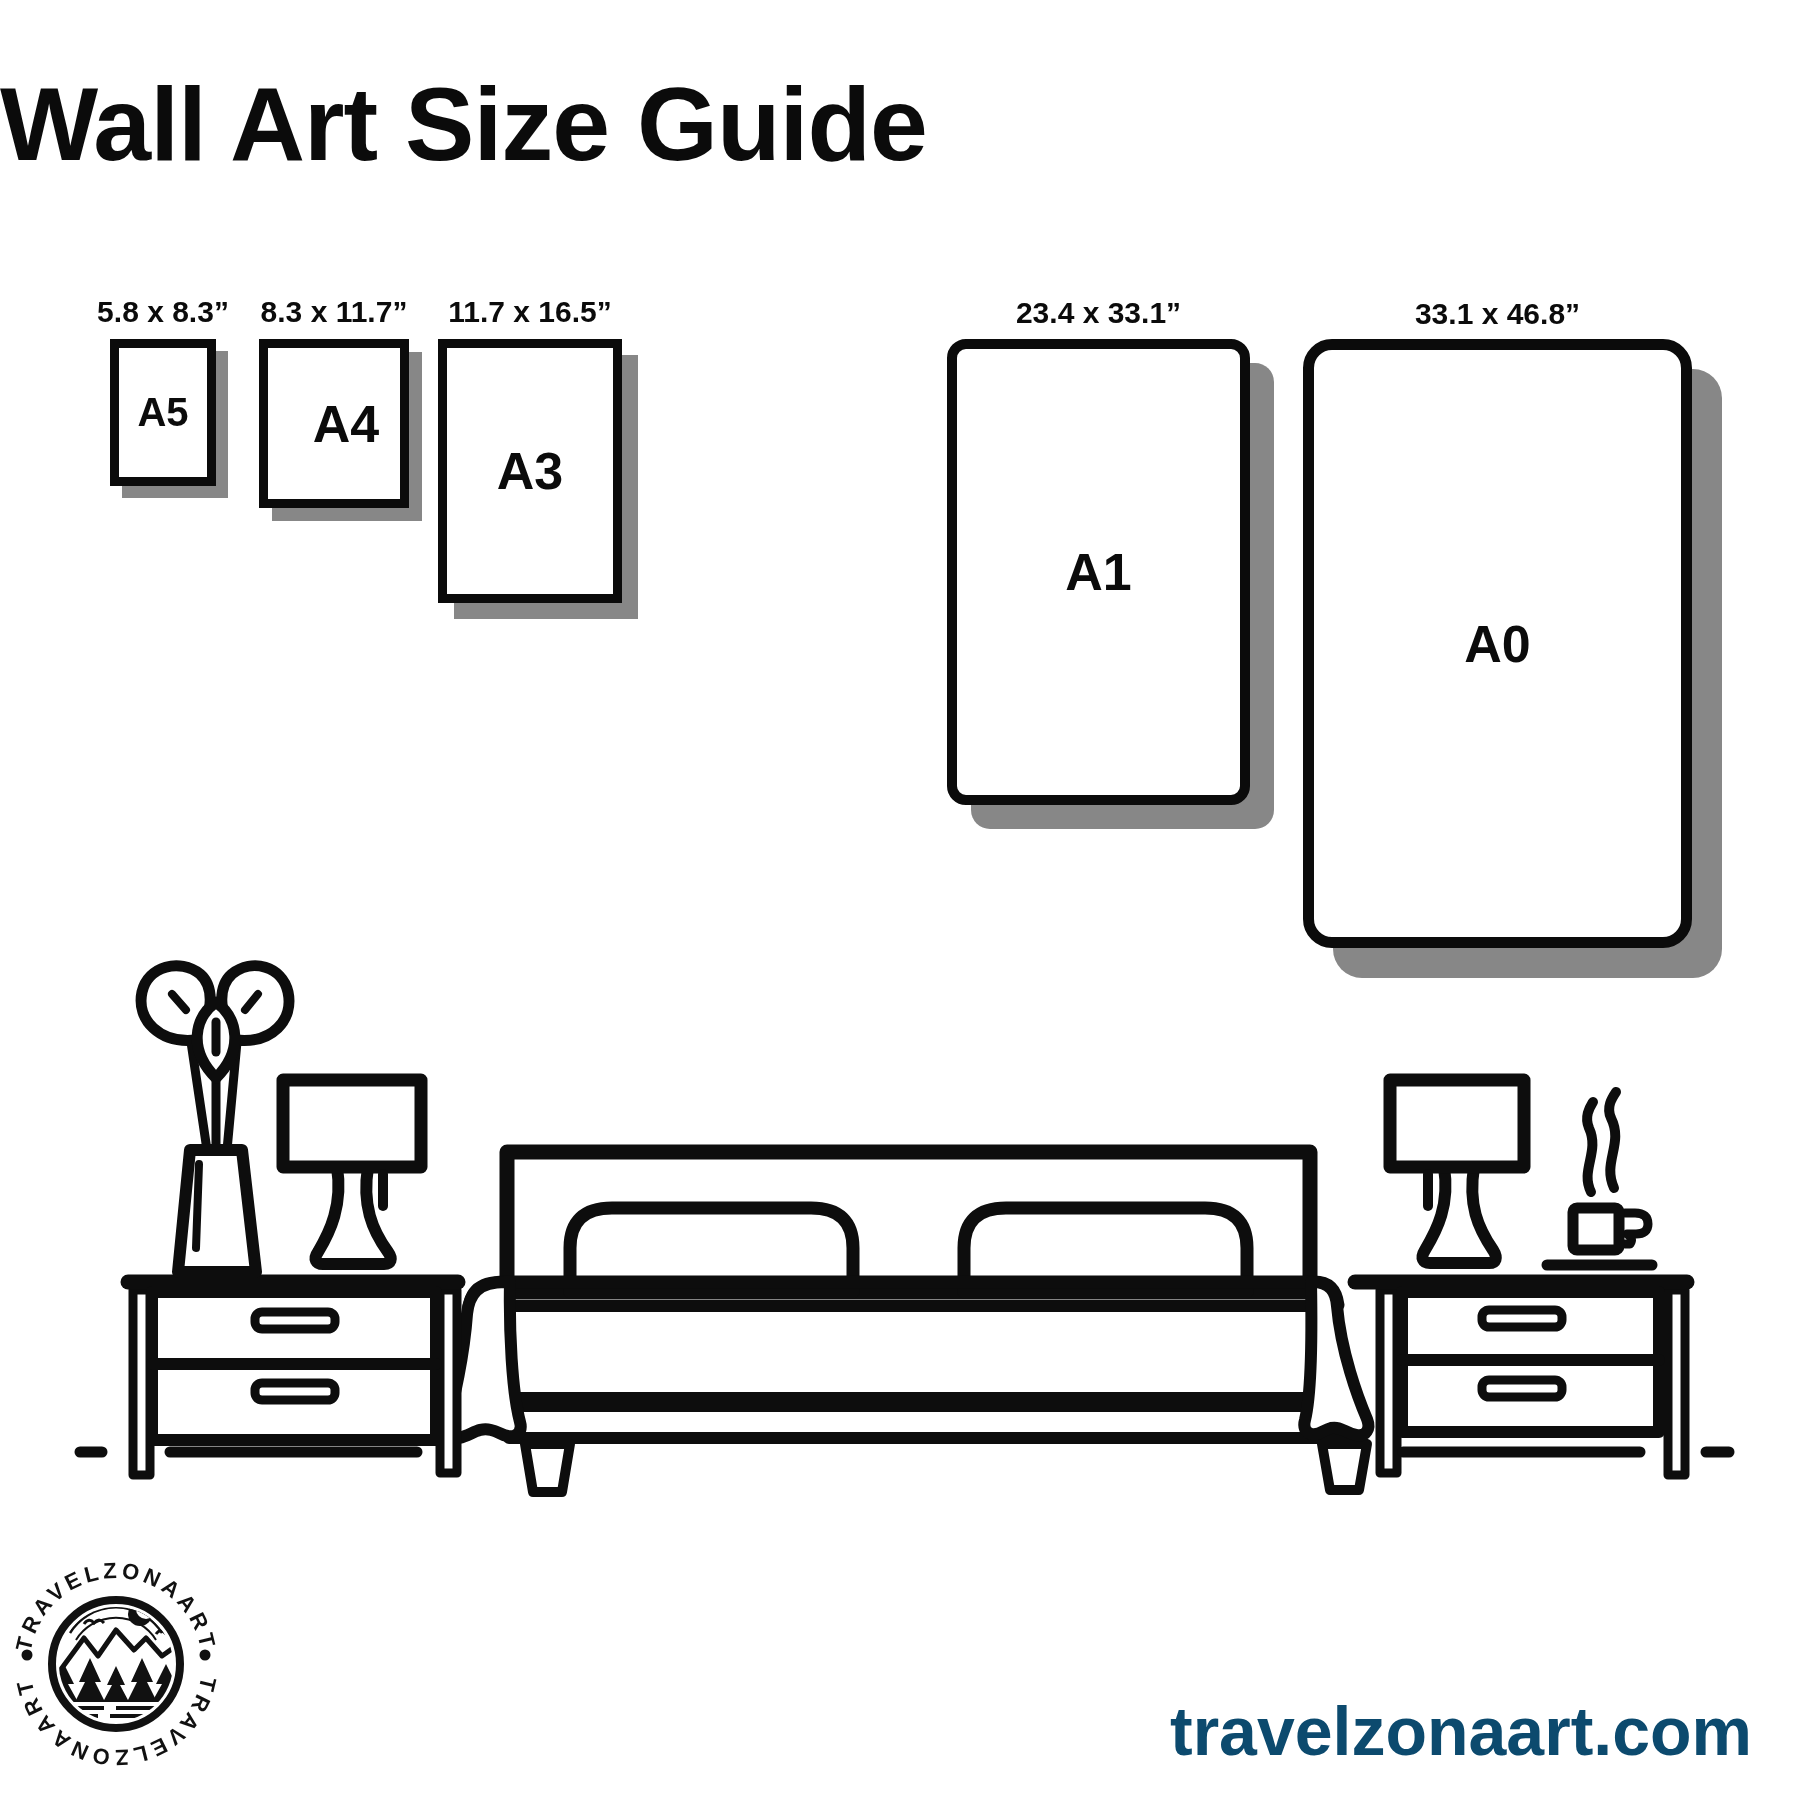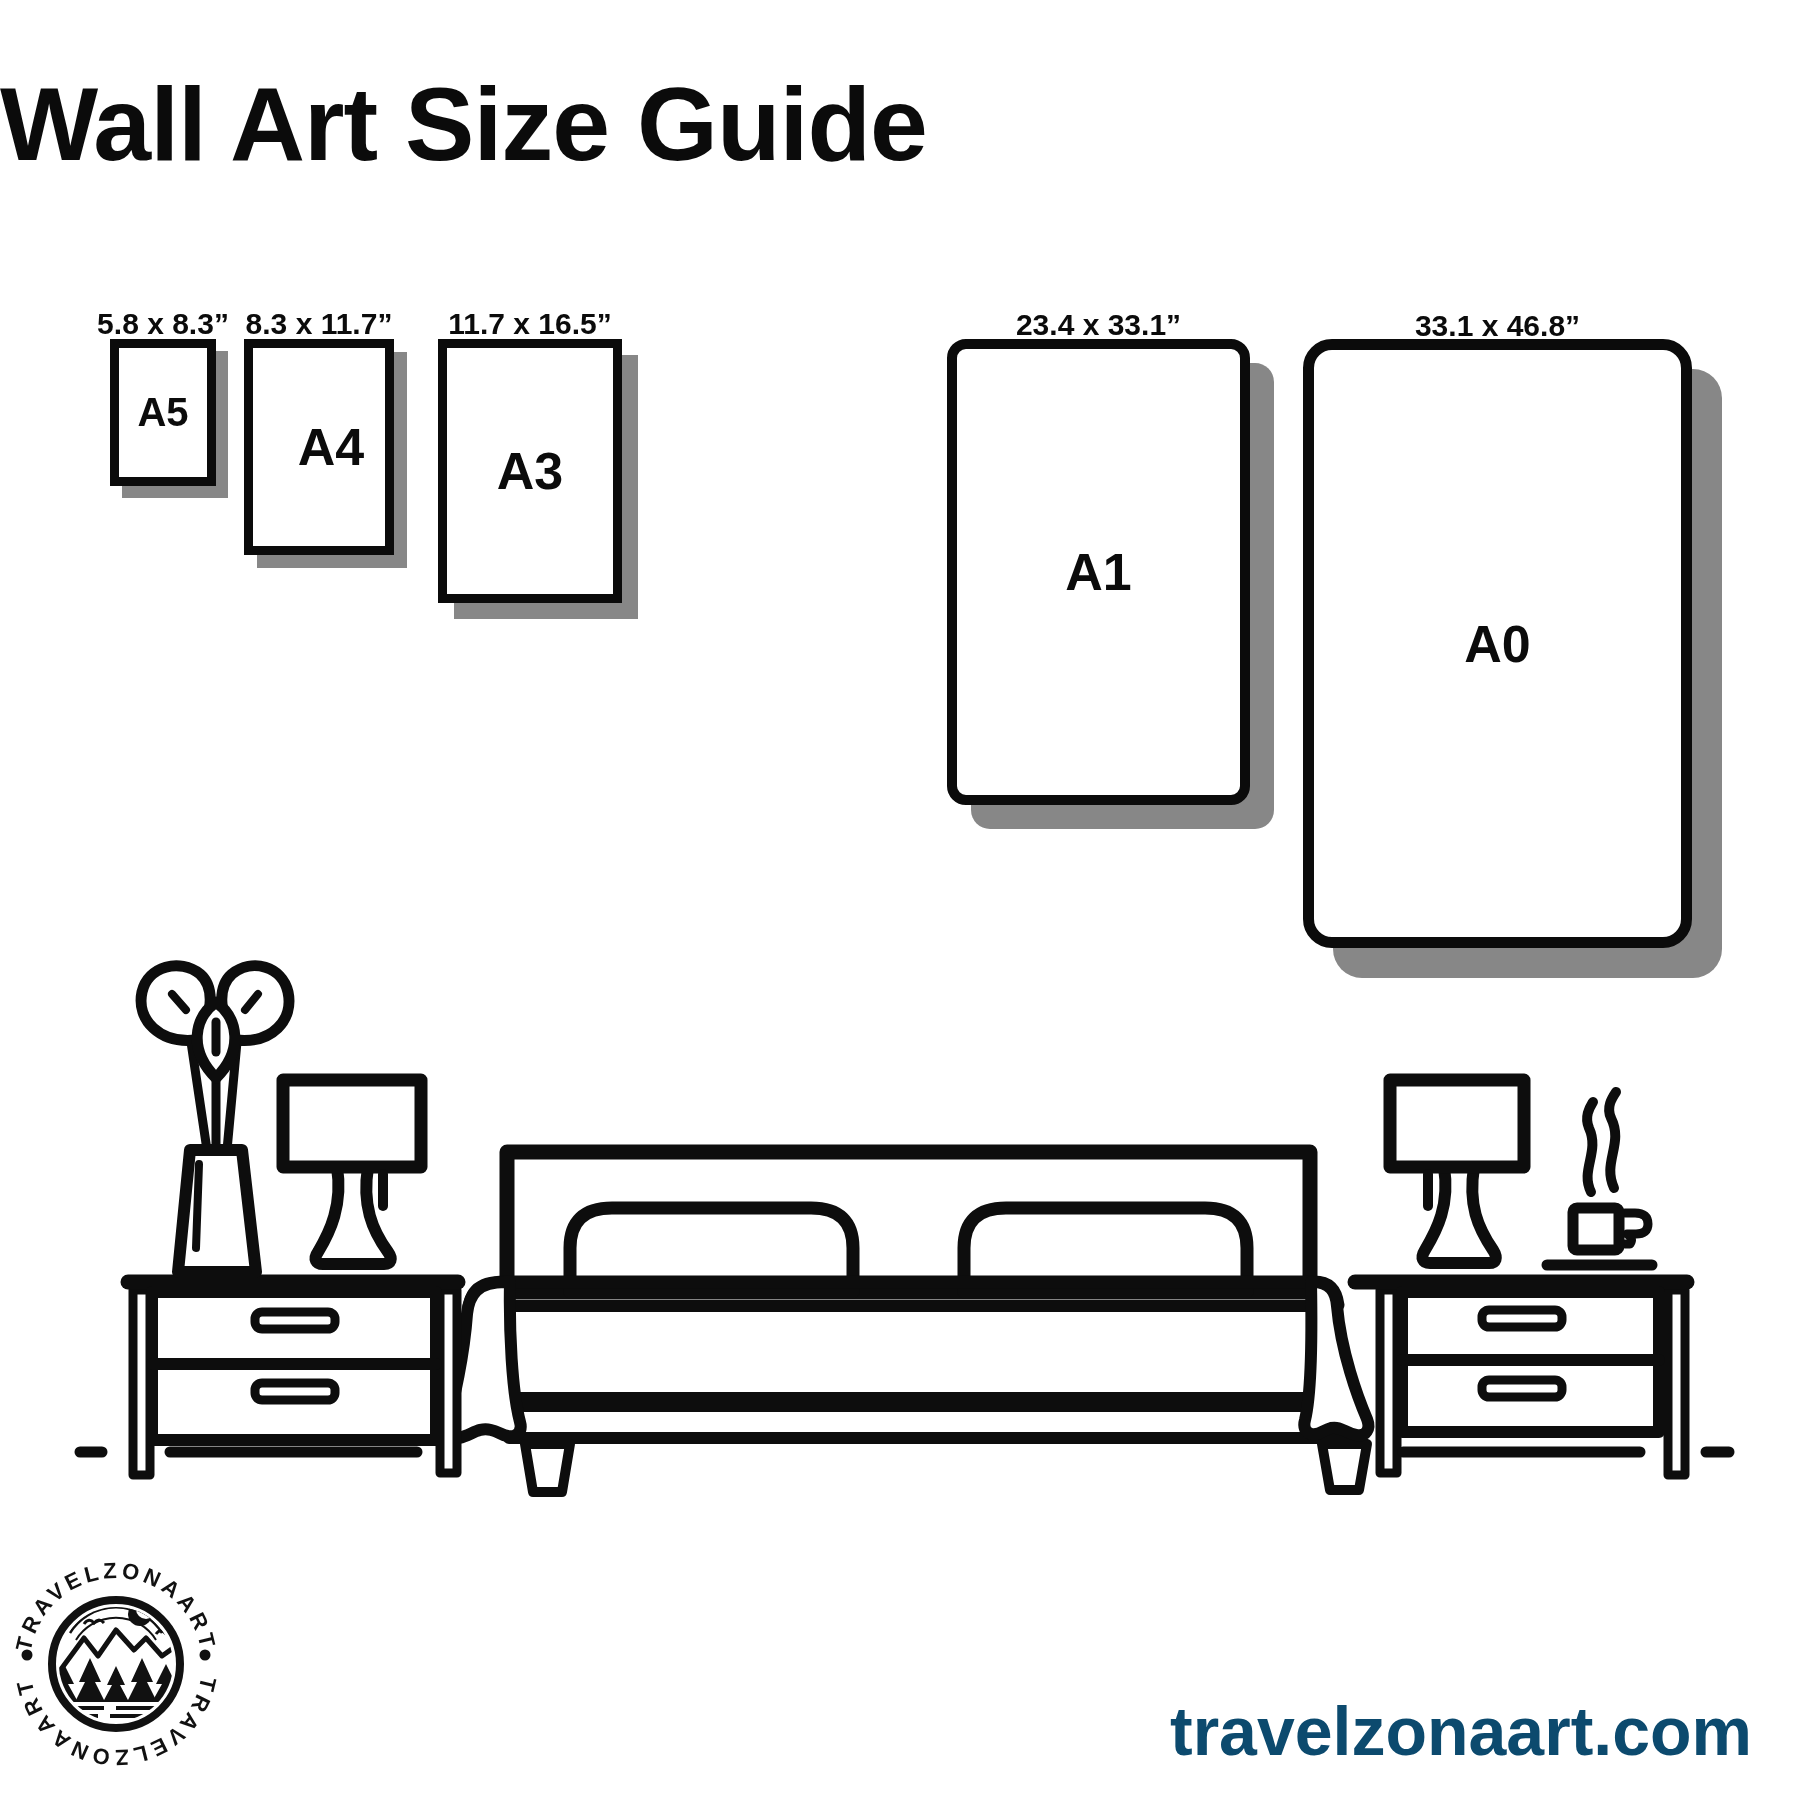--- a/index.html
+++ b/index.html
@@ -12,21 +12,21 @@
     font-size:104px;font-weight:bold;letter-spacing:-1px;line-height:1;margin:0;
   }
   .frame{
     position:absolute;box-sizing:border-box;background:#ffffff;
     border:var(--bw,9px) solid #0b0b0b;
     box-shadow:var(--sh,14px) var(--sh,14px) 0 0 #878787;
     display:flex;align-items:center;justify-content:center;
   }
   .size-label{
     position:absolute;bottom:100%;left:50%;transform:translateX(-50%);
-    margin-bottom:7px;font-size:30px;font-weight:bold;white-space:nowrap;color:#0b0b0b;
+    margin-bottom:19px;font-size:30px;font-weight:bold;white-space:nowrap;color:#0b0b0b;
   }
   .frame-name{font-size:52px;font-weight:bold;color:#0b0b0b;}
   .scene{position:absolute;left:0;top:950px;width:1800px;height:580px;}
   .logo-svg{position:absolute;left:0;top:1540px;width:250px;height:250px;}
   .logo-arc-text{font-family:"Liberation Sans","DejaVu Sans",sans-serif;font-size:22px;font-weight:bold;letter-spacing:4px;fill:#111111;}
   .website{
     position:absolute;right:48px;top:1692px;font-size:68px;font-weight:bold;
     letter-spacing:0;color:#0c4a6e;
   }
 </style>
@@ -35,21 +35,21 @@
 
 <div class="canvas">
 
   <h1 class="page-title">Wall Art Size Guide</h1>
 
   <div class="frame" style="left:110px;top:339px;width:106px;height:147px;--bw:9px;--sh:12px;">
     <div class="size-label">5.8 x 8.3”</div>
     <div class="frame-name" style="font-size:40px;">A5</div>
   </div>
 
-  <div class="frame" style="left:244px;top:339px;width:150px;height:216px;padding-left:24px;--bw:9px;--sh:13px;">
+  <div class="frame" style="left:259px;top:339px;width:150px;height:169px;padding-left:24px;--bw:9px;--sh:13px;">
     <div class="size-label">8.3 x 11.7”</div>
     <div class="frame-name">A4</div>
   </div>
 
   <div class="frame" style="left:438px;top:339px;width:184px;height:264px;--bw:9px;--sh:16px;">
     <div class="size-label">11.7 x 16.5”</div>
     <div class="frame-name">A3</div>
   </div>
 
 

